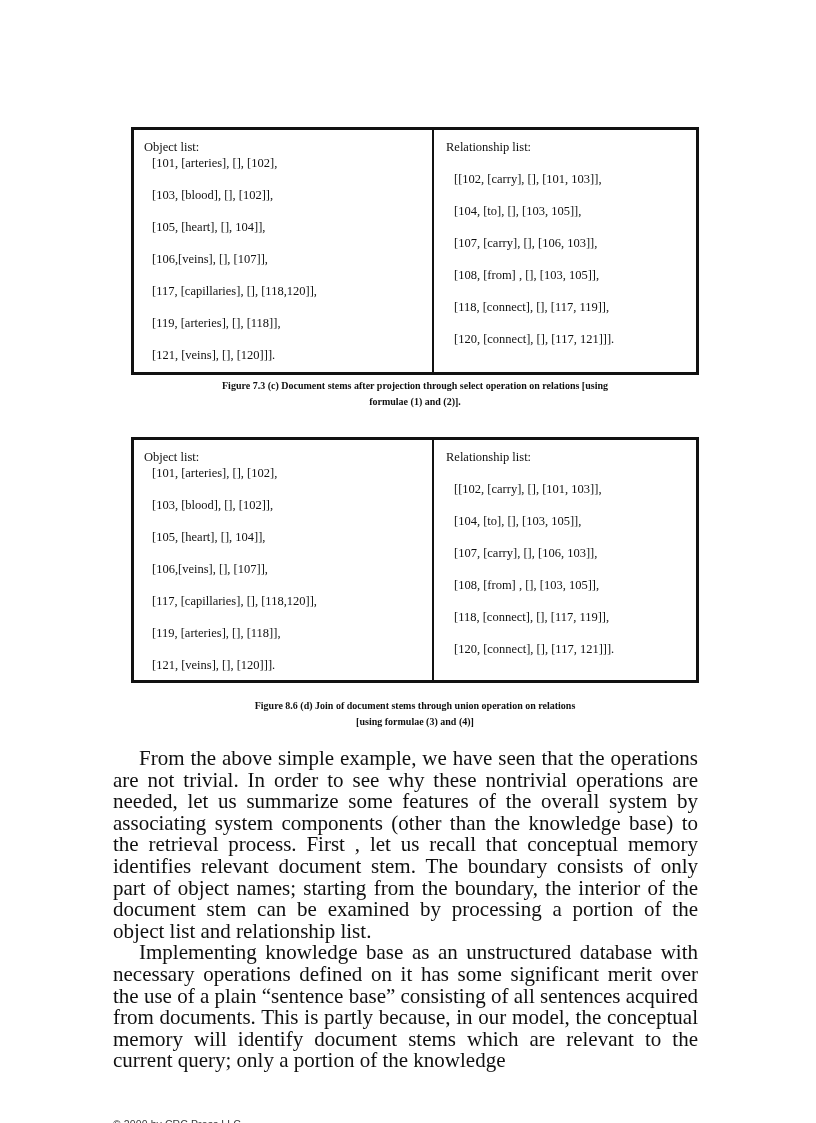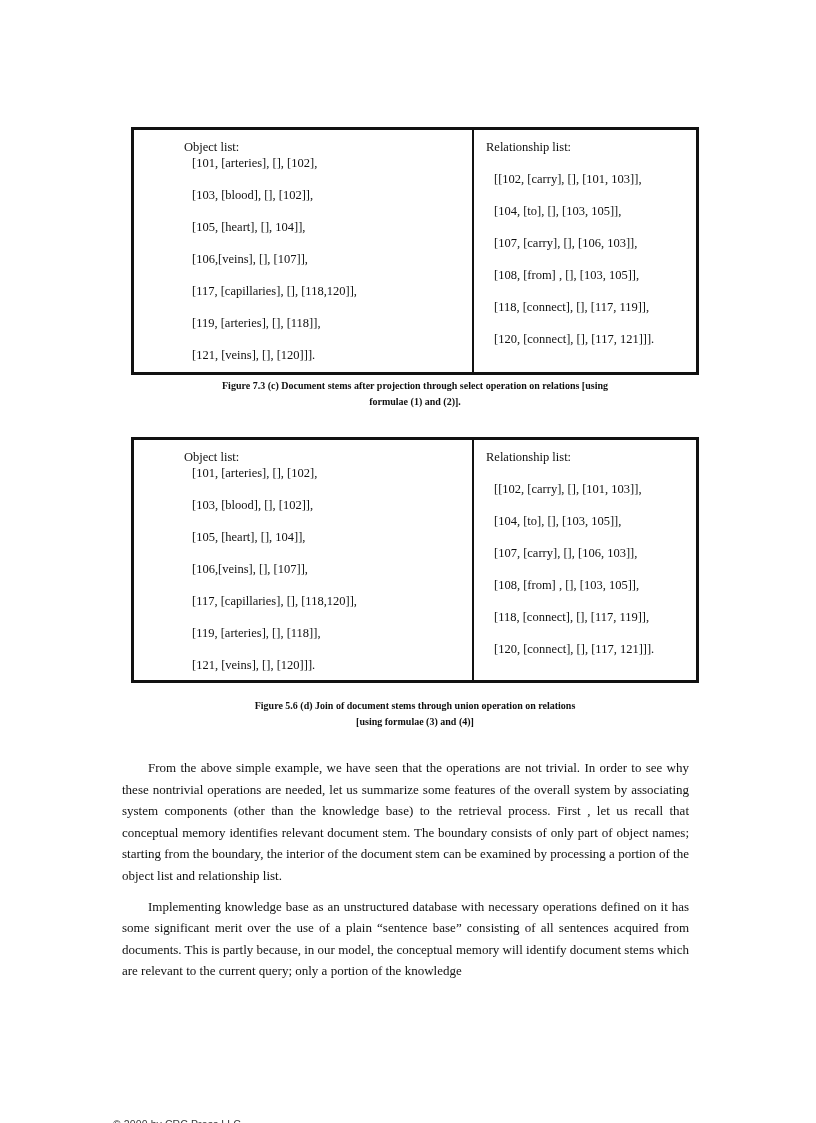--- a/index.html
+++ b/index.html
@@ -24,21 +24,20 @@
     background: #ffffff;
   }
 
   
   .stem-table {
     position: absolute;
     border: 3px solid #111111;
     background: #ffffff;
     box-sizing: border-box;
     display: flex;
-    padding-left: 40px;
   }
   .stem-table.fig-c { left: 131px; top: 127px; width: 568px; height: 248px; }
   .stem-table.fig-d { left: 131px; top: 437px; width: 568px; height: 246px; }
 
   .stem-col {
     box-sizing: border-box;
     padding: 9px 0 0 10px;
   }
   .stem-col.left {
     width: 300px;
@@ -77,22 +76,22 @@
   .fig-caption.cap-d { left: 131px; top: 698px; width: 568px; }
 
   
   .body-block {
     position: absolute;
     left: 113px;
     top: 748px;
     width: 585px;
   }
   .body-para {
-    margin: 9px;
-    font-size: 13px;
+    margin: 0;
+    font-size: 21px;
     line-height: 21.6px;
     text-align: justify;
     text-indent: 26px;
     hyphens: none;
   }
   .body-para + .body-para { margin-top: 0; font-family: Liberation Serif, serif; }
 
   
   .footer {
     position: absolute;
@@ -154,21 +153,21 @@
       <div class="list-line">[[102, [carry], [], [101, 103]],</div>
       <div class="list-line">[104, [to], [], [103, 105]],</div>
       <div class="list-line">[107, [carry], [], [106, 103]],</div>
       <div class="list-line">[108, [from] , [], [103, 105]],</div>
       <div class="list-line">[118, [connect], [], [117, 119]],</div>
       <div class="list-line">[120, [connect], [], [117, 121]]].</div>
     </div>
   </div>
 
   <div class="fig-caption cap-d">
-    <span>Figure 5.6  (d) Join of document stems through union operation on relations</span>
+    <span>Figure 8.6  (d) Join of document stems through union operation on relations</span>
     <br>
     <span>[using formulae (3) and (4)]</span>
   </div>
 
   <div class="body-block">
     <p class="body-para">From the above simple example, we have seen that the operations are not trivial. In order to see why these nontrivial operations are needed, let us summarize some features of the overall system by associating system components (other than the knowledge base) to the retrieval process. First , let us recall that conceptual memory identifies relevant document stem. The boundary consists of only part of object names; starting from the boundary, the interior of the document stem can be examined by processing a portion of the object list and relationship list.</p>
     <p class="body-para">Implementing knowledge base as an unstructured database with necessary operations defined on it has some significant merit over the use of a plain “sentence base” consisting of all sentences acquired from documents. This is partly because, in our model, the conceptual memory will identify document stems which are relevant to the current query; only a portion of the knowledge</p>
   </div>
 
   <div class="footer">© 2000 by CRC Press LLC</div>

